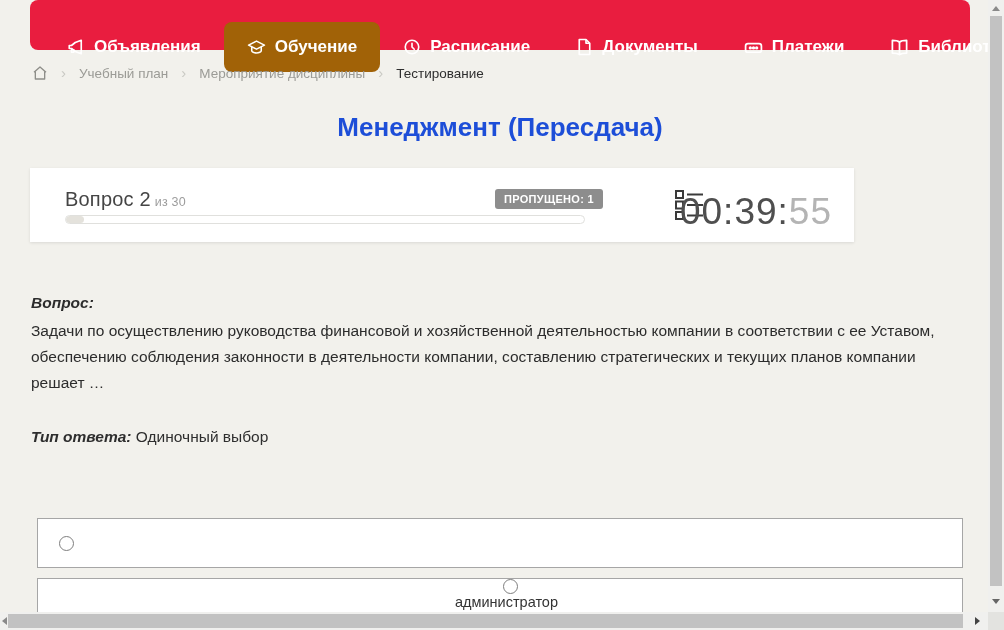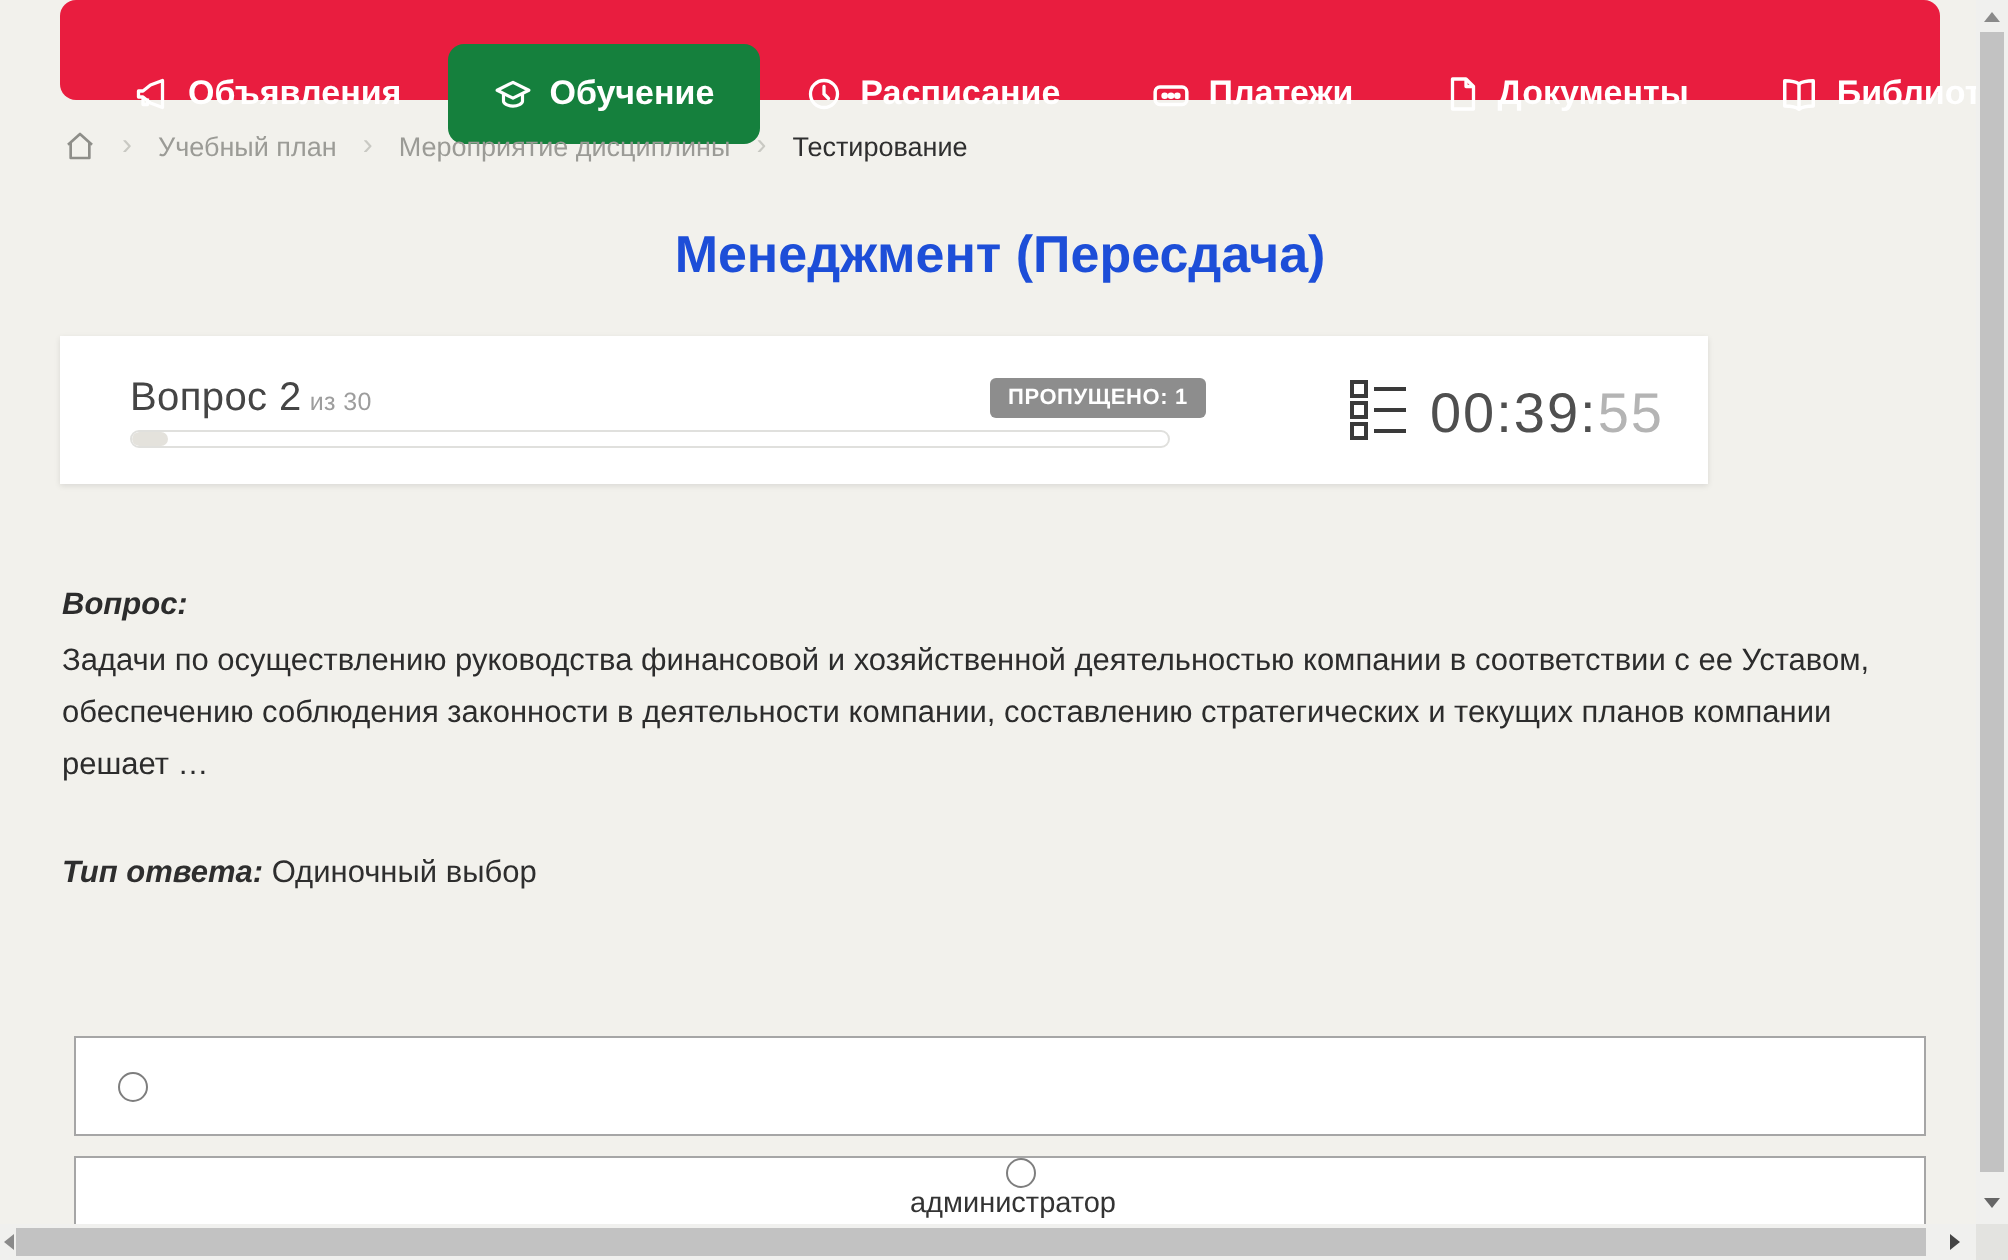--- a/index.html
+++ b/index.html
@@ -14,21 +14,21 @@
   .nav {
     position:absolute; left:30px; top:0; width:940px; height:50px;
     background:#e91d3f; border-radius:8px;
     display:flex; align-items:center; padding:0 14px;
   }
   .nav-item {
     height:50px; display:flex; align-items:center; gap:9px;
     padding:0 23px; color:#fff; font-weight:700; font-size:17px;
     cursor:pointer; white-space:nowrap; border-radius:8px;margin-top:44px;
   }
-  .nav-item.active { background:#15803d; }
+  .nav-item.active { background:#a16207; }
   .nav-item svg { display:block; }
   
   .breadcrumb {
     position:absolute; left:32px; top:61px; height:24px;
     display:flex; align-items:center; gap:13px;
     font-size:13.5px; color:#9b9b96;
   }
   .breadcrumb .sep { color:#c9c9c3; font-size:15px; margin-top:-2px; }
   .breadcrumb .crumb { cursor:pointer; }
   .breadcrumb .crumb.current { color:#2f2f2f; }
@@ -55,21 +55,21 @@
   }
   .q-progress {
     position:absolute; left:35px; top:47px; width:520px; height:9px;
     border:1px solid #e0e0dd; border-radius:5px; background:#fff;
     overflow:hidden;
   }
   .q-progress-fill { height:100%; width:3.5%; background:#e4e2dc; border-radius:5px; }
   .q-list-btn { position:absolute; left:645px; top:21px; cursor:pointer; }
   .q-timer {
     position:absolute; right:22px; top:23px;
-    font-size:28px; font-weight:300; color:#4f4f4f; letter-spacing:1px;
+    font-size:37px; font-weight:300; color:#4f4f4f; letter-spacing:1px;
   }
   .q-timer .secs { color:#b4b4b4; }
   
   .q-body { position:absolute; left:31px; top:290px; width:936px; font-size:15.5px; line-height:26px; color:#2c2c2c; }
   .q-label { font-weight:700; font-style:italic; margin-bottom:2px; }
   .q-type { position:absolute; left:31px; top:428px; font-size:15.5px; }
   .q-type b { font-style:italic; }
   
   .option {
     position:absolute; left:37px; width:926px; height:50px;
@@ -130,37 +130,37 @@
     <span>
       <svg width="18" height="18" viewBox="0 0 24 24" fill="none" stroke="#fff" stroke-width="2.2" stroke-linecap="round">
         <circle cx="12" cy="12" r="9"></circle>
         <path d="M12 7v5l3 3"></path>
       </svg>
     </span>
     <span>Расписание</span>
   </div>
   <div class="nav-item">
     <span>
+      <svg width="17" height="18" viewBox="0 0 20 24" fill="none" stroke="#fff" stroke-width="2.2" stroke-linejoin="round">
+        <path d="M3 2h9l5 5v15H3V2z"></path>
+        <path d="M12 2v5h5"></path>
+      </svg>
+    </span>
+    <span>Документы</span>
+  </div>
+  <div class="nav-item">
+    <span>
       <svg width="19" height="19" viewBox="0 0 24 24" fill="none" stroke="#fff" stroke-width="2.2" stroke-linejoin="round">
         <rect x="2" y="7" width="20" height="11" rx="3"></rect>
         <circle cx="8" cy="12.5" r="1" fill="#fff"></circle>
         <circle cx="12" cy="12.5" r="1" fill="#fff"></circle>
         <circle cx="16" cy="12.5" r="1" fill="#fff"></circle>
       </svg>
     </span>
     <span>Платежи</span>
-  </div>
-  <div class="nav-item">
-    <span>
-      <svg width="17" height="18" viewBox="0 0 20 24" fill="none" stroke="#fff" stroke-width="2.2" stroke-linejoin="round">
-        <path d="M3 2h9l5 5v15H3V2z"></path>
-        <path d="M12 2v5h5"></path>
-      </svg>
-    </span>
-    <span>Документы</span>
   </div>
   <div class="nav-item">
     <span>
       <svg width="19" height="19" viewBox="0 0 24 24" fill="none" stroke="#fff" stroke-width="2.2" stroke-linejoin="round">
         <path d="M12 5c-2-1.5-5-2-9-2v16c4 0 7 .5 9 2 2-1.5 5-2 9-2V3c-4 0-7 .5-9 2z"></path>
         <path d="M12 5v16"></path>
       </svg>
     </span>
     <span>Библиотека</span>
 

